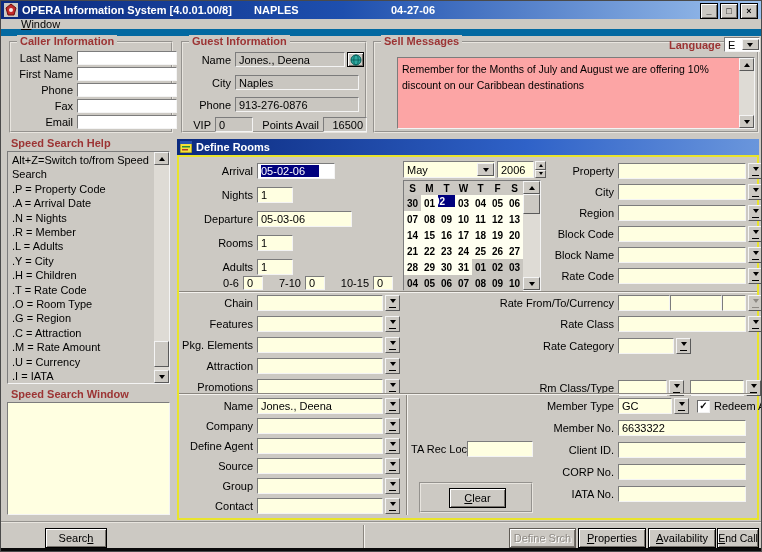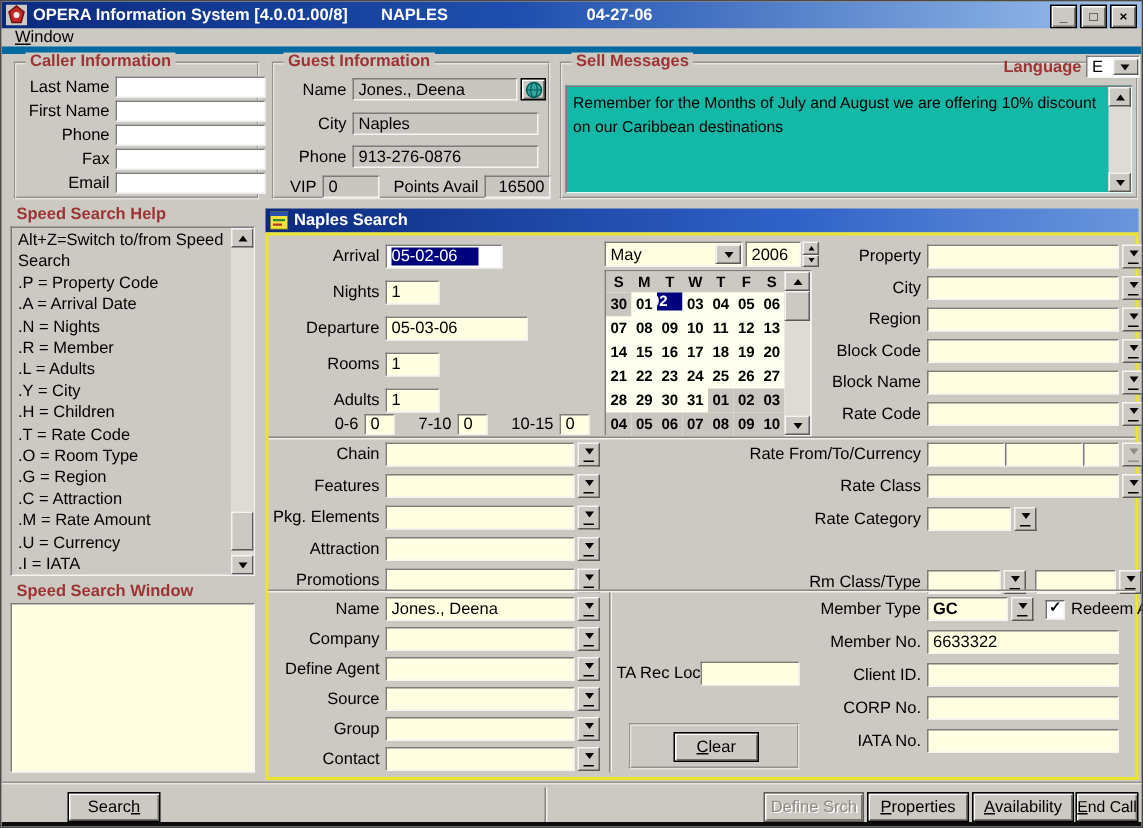--- a/index.html
+++ b/index.html
@@ -11,38 +11,38 @@
   .titlebar{position:absolute;left:0;top:0;right:0;height:18px;
     background:linear-gradient(90deg,#0b2a7e 0%,#1e4fae 45%,#9dc2ee 100%);
     color:#fff;font-weight:bold;}
   .titlebar .ttxt{position:absolute;top:3px;white-space:nowrap;}
   .app-icon{position:absolute;left:3px;top:2px;width:14px;height:14px;}
   .win-btns{position:absolute;right:3px;top:2px;display:flex;gap:2px;}
   .win-btn{width:16px;height:14px;background:#ccc9c3;border:1px solid #000;
     box-shadow:inset 1px 1px 0 #fff,inset -1px -1px 0 #75716b;
     display:flex;align-items:center;justify-content:center;font-size:9px;font-weight:bold;color:#000;line-height:8px;}
   .menubar{position:absolute;left:0;top:18px;right:0;height:17px;background:#ccc9c3;
-    display:flex;align-items:center;padding-left:9px;border-bottom:5px solid #0369a1;box-sizing:border-box;}
+    display:flex;align-items:center;padding-left:20px;border-bottom:7px solid #0369a1;box-sizing:border-box;}
   
   .groupbox{position:absolute;border:2px groove #e8e5df;box-sizing:border-box;}
   .gb-title{position:absolute;top:-8px;left:6px;background:#ccc9c3;padding:0 3px;
     color:#9c3434;font-weight:bold;white-space:nowrap;}
   .red-label{color:#9c3434;font-weight:bold;white-space:nowrap;}
   
   .f-row{display:flex;align-items:center;}
   .lbl{text-align:right;margin-right:4px;white-space:nowrap;flex:none;}
   .fld{box-sizing:border-box;height:16px;background:#ffffe1;border:1px solid;
     border-color:#7c7c7c #f4f4f4 #f4f4f4 #7c7c7c;padding:1px 3px;display:flex;align-items:center;
     overflow:hidden;white-space:nowrap;flex:none;}
   .fld.white{background:#fff;}
   .fld.gray{background:#c9c6c0;}
   .fld.h14{height:14px;}  .fld.h15{height:15px;}  .fld.h17{height:17px;}
   .fld.right{justify-content:flex-end;}
   .sel{background:#00007e;color:#fff;height:12px;display:inline-flex;align-items:center;padding-right:14px;}
-  .w20{width:20px;} .w24{width:24px;} .w36{width:36px;} .w38{width:38px;} .w44{width:44px;} .w49{width:49px;} .w52{width:52px;} .w54{width:54px;font-weight:bold;} .w56{width:56px;}
+  .w20{width:20px;} .w24{width:24px;} .w36{width:36px;} .w38{width:38px;} .w44{width:44px;} .w49{width:49px;} .w52{width:52px;} .w54{width:54px;} .w56{width:56px;}
   .w66{width:66px;} .w72{width:72px;} .w78{width:78px;} .w92{width:92px;} .w95{width:95px;}
   .w100{width:100px;} .w110{width:110px;} .w119{width:119px;margin-left:20px;} .w124{width:124px;}
   .w126{width:126px;} .w128{width:128px;}
   
   .lov{box-sizing:border-box;width:15px;height:16px;margin-left:2px;background:#ccc9c3;
     border:1px solid;border-color:#f4f4f4 #5a5a5a #5a5a5a #f4f4f4;
     display:flex;flex-direction:column;align-items:center;justify-content:center;flex:none;}
   .lov .tri{width:0;height:0;border:3px solid transparent;border-top:4px solid #000;margin-bottom:1px;}
   .lov .bar{width:7px;height:1px;background:#000;}
   .lov.dis .tri{border-top-color:#8e8a84;}
@@ -61,21 +61,21 @@
   .sb{position:absolute;width:15px;background:#dedbd5;display:flex;flex-direction:column;}
   .sb-btn{height:13px;background:#ccc9c3;border:1px solid;border-color:#f4f4f4 #5a5a5a #5a5a5a #f4f4f4;
     display:flex;align-items:center;justify-content:center;flex:none;box-sizing:border-box;}
   .sb-track{flex:1;position:relative;}
   .sb-thumb{position:absolute;left:0;right:0;background:#ccc9c3;border:1px solid;
     border-color:#f4f4f4 #5a5a5a #5a5a5a #f4f4f4;box-sizing:border-box;}
   
   .listbox{position:absolute;background:#ccc9c3;border:1px solid;border-color:#7c7c7c #f4f4f4 #f4f4f4 #7c7c7c;box-sizing:border-box;overflow:hidden;}
   .help-items{position:absolute;left:2px;top:1px;right:16px;bottom:1px;overflow:hidden;line-height:14.4px;padding-left:2px;}
   .cream-box{position:absolute;background:#ffffe1;border:1px solid;border-color:#7c7c7c #f4f4f4 #f4f4f4 #7c7c7c;box-sizing:border-box;}
-  .msg-area{position:absolute;background:#14b8a6;border:1px solid;border-color:#7c7c7c #f4f4f4 #f4f4f4 #7c7c7c;box-sizing:border-box;}
+  .msg-area{position:absolute;background:#fca5a5;border:1px solid;border-color:#7c7c7c #f4f4f4 #f4f4f4 #7c7c7c;box-sizing:border-box;margin-left:20px;}
   .msg-text{position:absolute;left:4px;top:3px;right:18px;font-size:10.5px;line-height:16px;white-space:normal;}
   
   .define{position:absolute;left:176px;top:138px;width:582px;height:381px;}
   .ds-title{position:absolute;left:0;top:0;right:0;height:16px;
     background:linear-gradient(90deg,#0b2a7e 0%,#2f62c8 60%,#6a96dc 100%);
     color:#fff;font-weight:bold;display:flex;align-items:center;gap:4px;padding-left:3px;box-sizing:border-box;}
   .ds-body{position:absolute;left:0;top:16px;right:0;bottom:0;border:2px solid #e9e42c;background:#ccc9c3;box-sizing:border-box;}
   .hr{position:absolute;height:0;border-top:1px solid #8a867f;border-bottom:1px solid #f4f2ee;}
   .vr{position:absolute;width:0;border-left:1px solid #8a867f;border-right:1px solid #f4f2ee;}
   .loc{margin-bottom:5px;} .crit{margin-bottom:5px;} .prof{margin-bottom:4px;} .cr{margin-bottom:2px;}
@@ -286,21 +286,21 @@
   <div class="cream-box" style="left:6px;top:401px;width:163px;height:113px"></div>
 
   <div class="define">
     <div class="ds-title">
       <svg width="12" height="12" viewBox="0 0 12 12">
           <rect x="0" y="0" width="12" height="12" fill="#f4e23a" stroke="#6a6a10"></rect>
           <rect x="0" y="0" width="12" height="3" fill="#2a52b0"></rect>
           <rect x="2" y="5" width="8" height="1.5" fill="#2a8a3a"></rect>
           <rect x="2" y="8" width="6" height="1.5" fill="#b03a2a"></rect>
         </svg>
-      <span>Naples Search</span>
+      <span>Define Rooms</span>
     </div>
     <div class="ds-body"></div>
 
     <div class="f-row abs" style="left:4px;top:24px">
       <span class="lbl w72">Arrival</span>
       <span class="fld white w78">
           <span class="sel">05-02-06</span>
         </span>
     </div>
     <div class="f-row abs" style="left:4px;top:48px">

